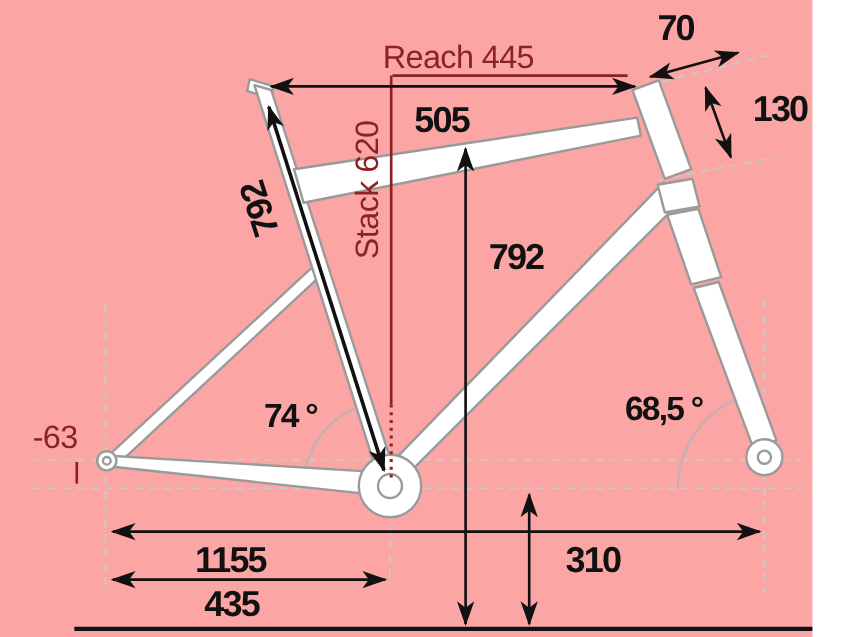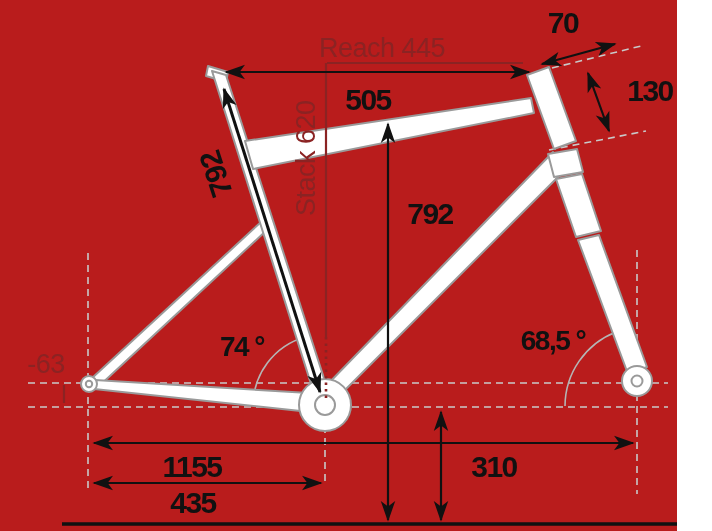--- a/index.html
+++ b/index.html
@@ -1,16 +1,16 @@
 <!DOCTYPE html>
 <html><head>
 <meta charset="utf-8">
 <style>
   html,body{margin:0;padding:0;background:#ffffff;}
-  .stage{position:relative;width:677px;height:531px;background:#b91c1c;overflow:hidden;}
+  .stage{position:relative;width:677px;height:531px;background:#fca5a5;overflow:hidden;}
   svg{display:block;}
   text{font-family:"Liberation Sans", sans-serif;}
   .num{font-size:30px;font-weight:700;fill:#111111;letter-spacing:-1.5px;}
   .num-sm{font-size:28px;font-weight:700;fill:#111111;letter-spacing:-1.5px;}
   .red-label{font-size:27px;font-weight:400;fill:#8B2323;letter-spacing:-0.5px;}
   .tube{fill:#ffffff;stroke:#9a9a9a;stroke-width:2;stroke-linejoin:round;}
   .hub{fill:#ffffff;stroke:#9a9a9a;stroke-width:2;}
   .dash{stroke:#c9c9c9;stroke-width:1.6;stroke-dasharray:7 5;fill:none;}
   .dim{stroke:#111111;stroke-width:2.2;fill:none;}
   .dim-thick{stroke:#111111;stroke-width:3;fill:none;}

